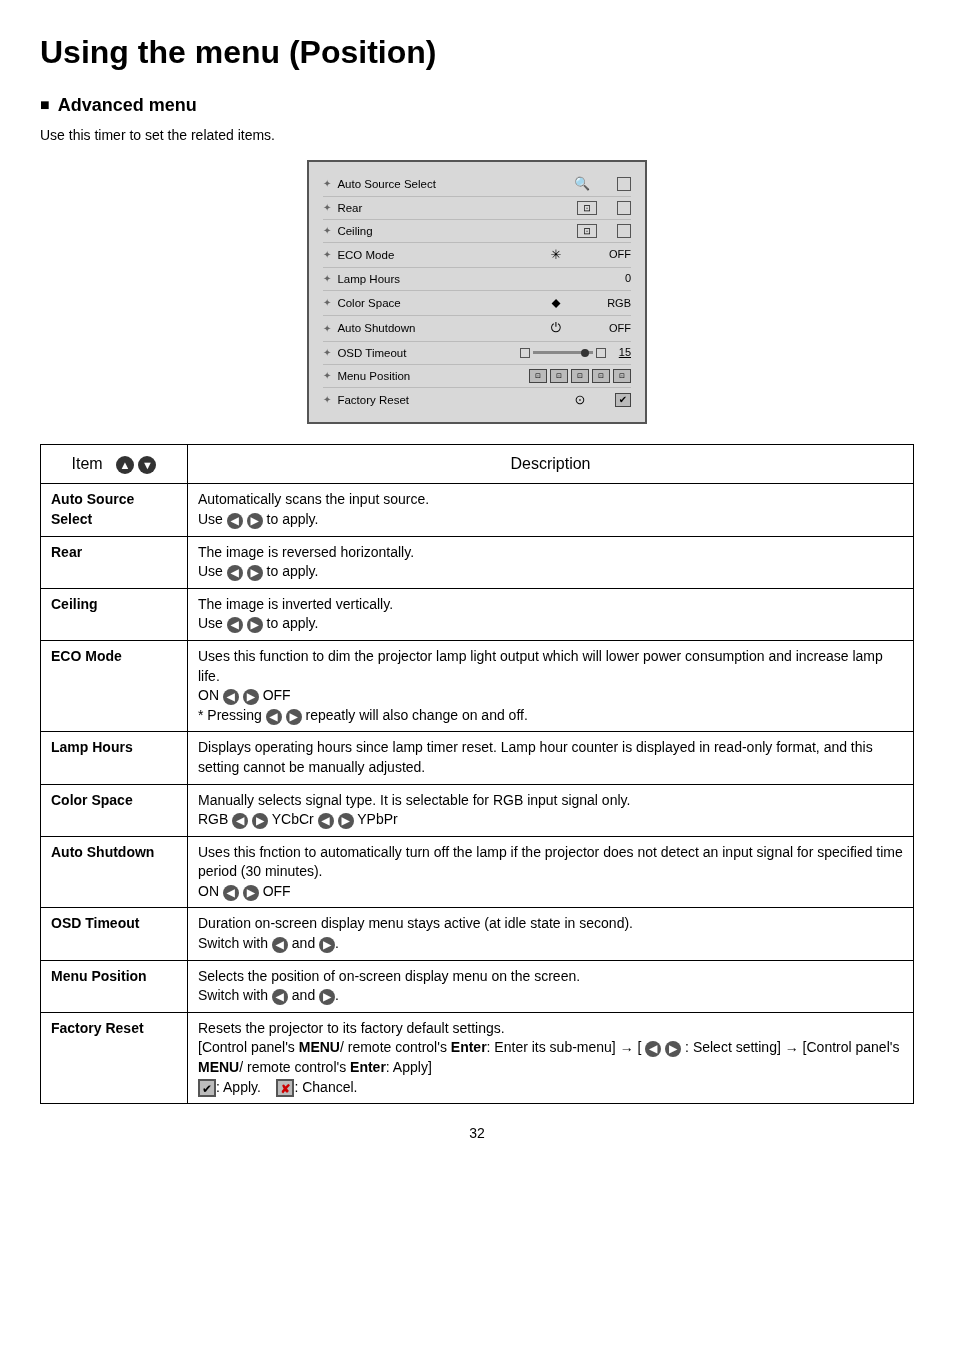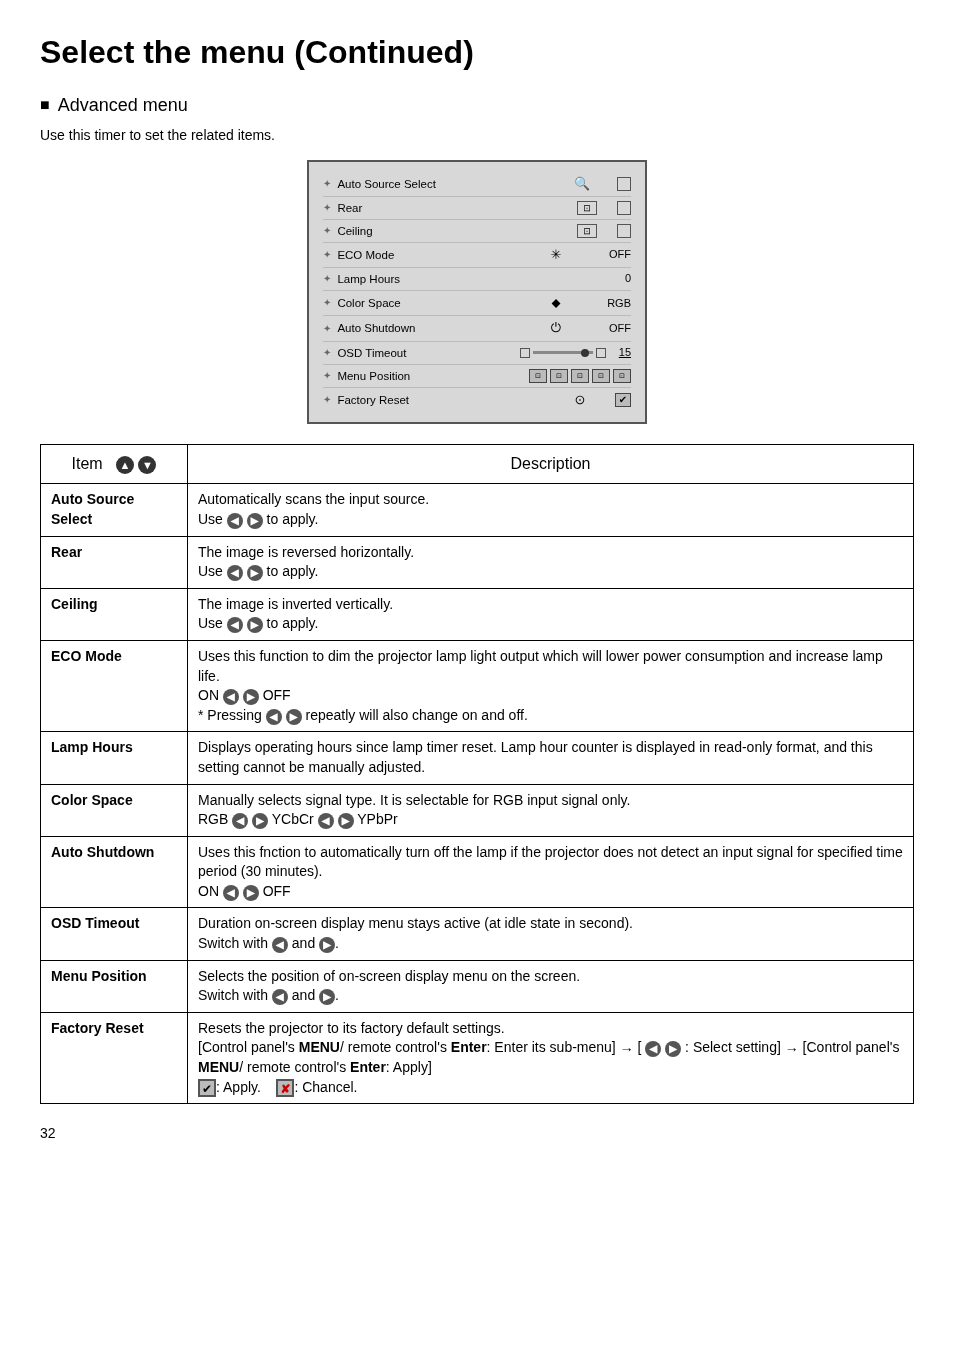--- a/index.html
+++ b/index.html
@@ -13,21 +13,21 @@
       font-size: 15px;
       line-height: 1.4;
     }
     h1 {
       font-size: 32px;
       font-weight: bold;
       margin-bottom: 18px;
     }
     h2 {
       font-size: 18px;
-      font-weight: normal;
+      font-weight: bold;
       display: flex;
       align-items: center;
       gap: 8px;
       margin-bottom: 8px;
     }
     h2::before {
       content: '■';
       font-size: 16px;
     }
     .subtitle {
@@ -164,29 +164,29 @@
     }
     .arrow-left { background: #555; }
     .arrow-right { background: #555; }
     .nav-icons {
       display: inline-flex;
       gap: 2px;
       vertical-align: middle;
     }
 
     .page-number {
-      text-align: left;
+      text-align: center;
       margin-top: 20px;
       font-size: 14px;
     }
   </style>
 </head>
 <body>
 
-<h1>Select the menu (Continued)</h1>
+<h1>Using the menu (Position)</h1>
 
 <h2>Advanced menu</h2>
 
 <p class="subtitle">Use this timer to set the related items.</p>
 
 <div class="osd-container">
   <div class="osd-box">
 
     <div class="osd-row">
       <span class="osd-star">✦</span>

